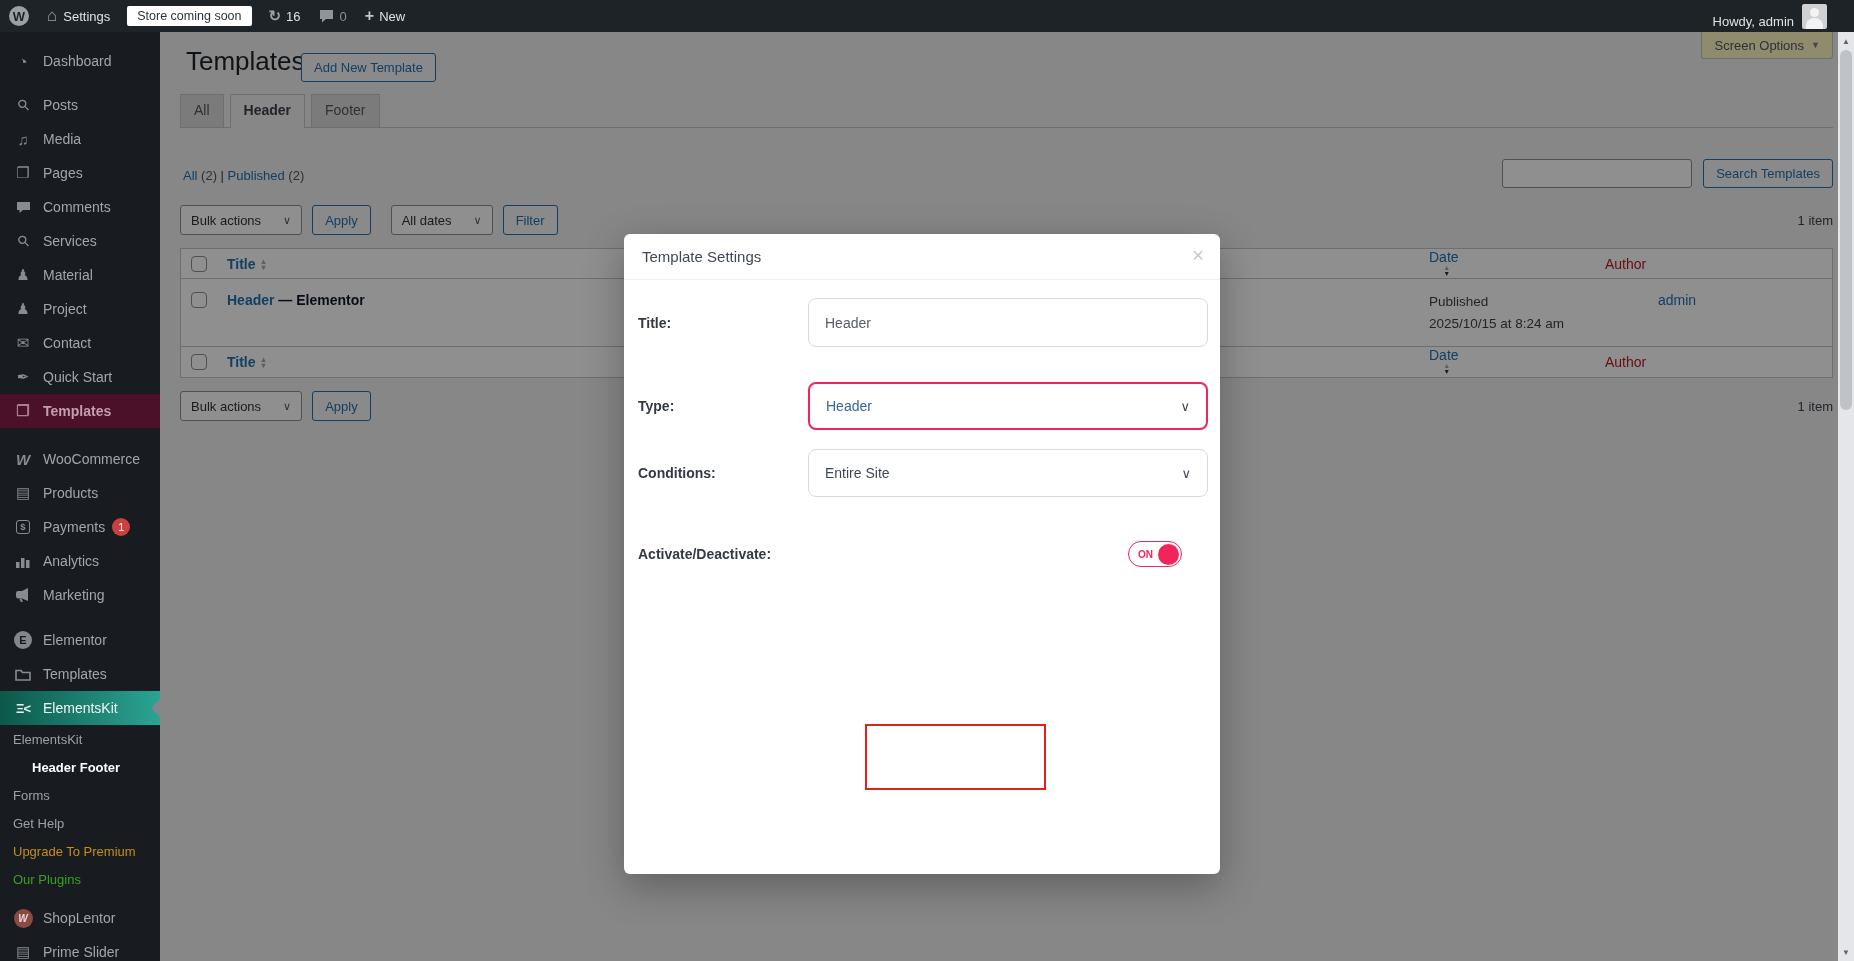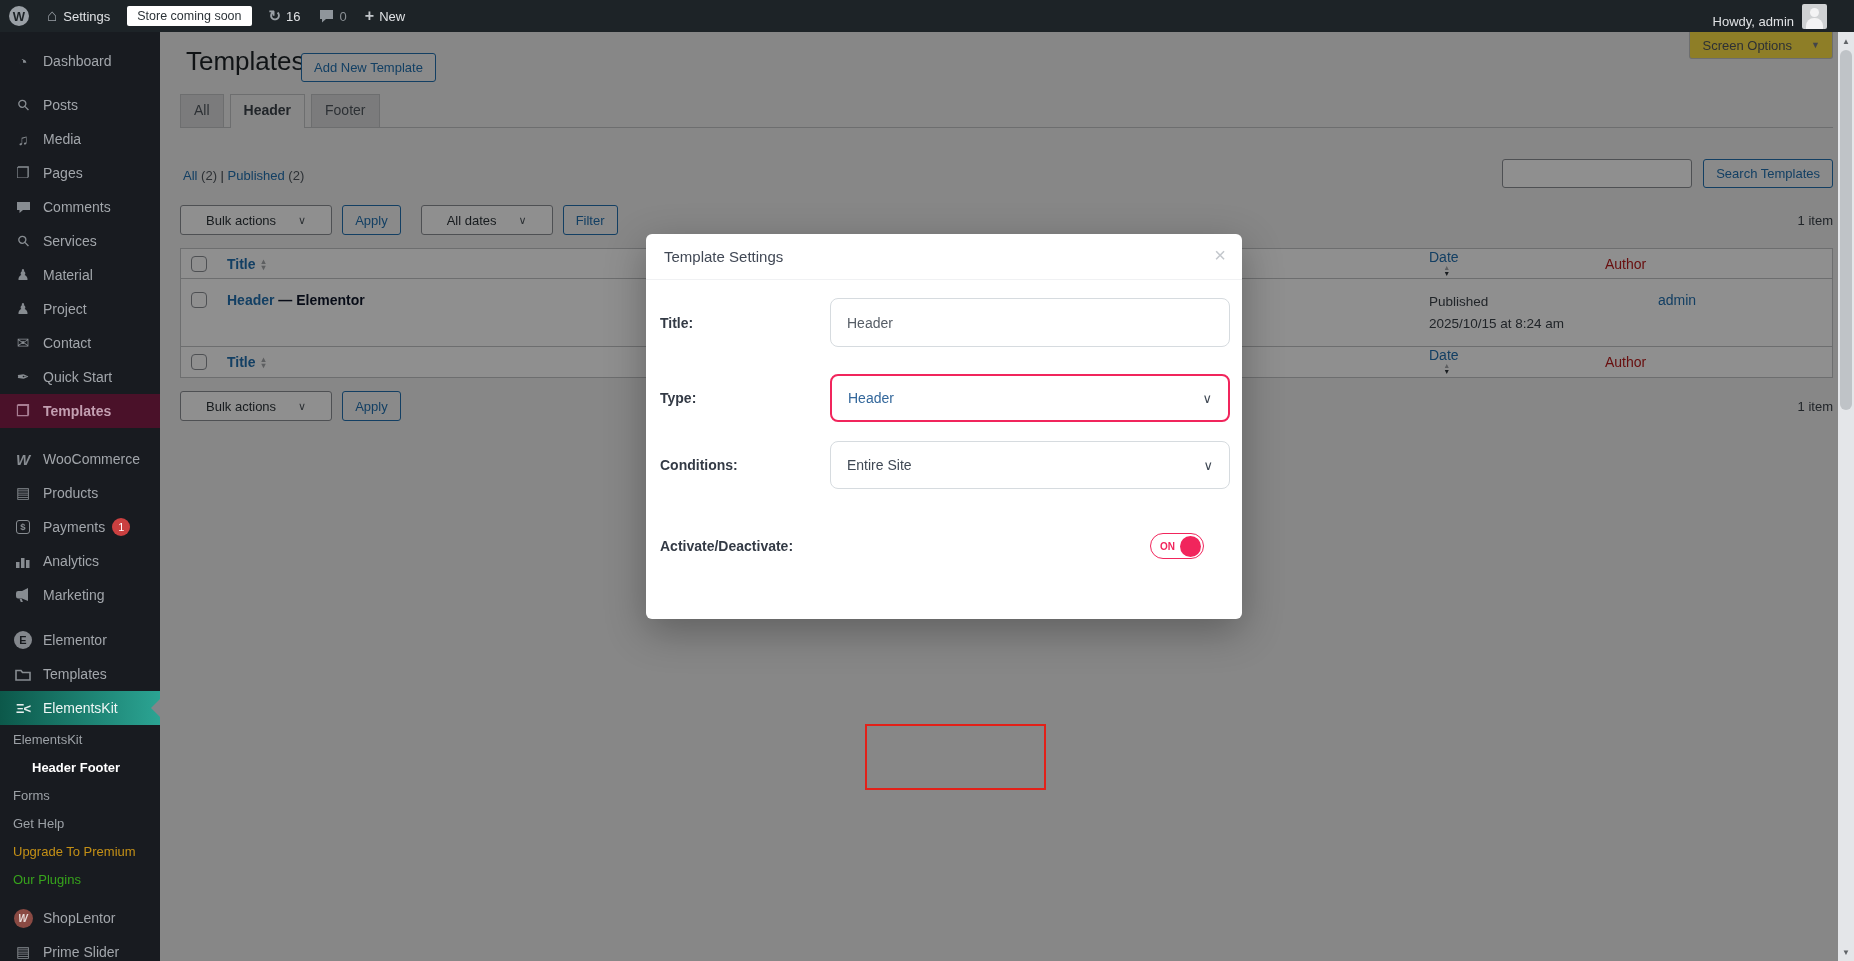--- a/index.html
+++ b/index.html
@@ -56,44 +56,44 @@
   .rot-pin { display:inline-block; transform:rotate(-45deg); }
 
   
   .scrollbar { position:absolute; right:0; top:32px; width:16px; height:929px; background:#e4e6e9; z-index:85; }
   .sb-arrow { position:absolute; left:0; width:16px; height:14px; color:#606468; font-size:8px;
     display:flex; align-items:center; justify-content:center; }
   .sb-thumb { position:absolute; left:2px; top:18px; width:12px; height:360px; background:#bfc3c7; border-radius:6px; }
 
   
   .content { position:absolute; left:160px; top:32px; width:1678px; height:929px; background:#f0f0f1; z-index:10; }
-  .screen-options { position:absolute; right:5px; top:0; height:27px; background:#fde047;
+  .screen-options { position:absolute; right:5px; top:0; height:27px; background:#fef9c3;
     border:1px solid #c3c4c7; border-top:none; border-radius:0 0 3px 3px; color:#50575e; font-size:13px;
-    display:flex; align-items:center; padding:0 12px; gap:19px; }
+    display:flex; align-items:center; padding:0 12px; gap:7px; }
   .so-caret { font-size:9px; color:#787c82; }
   h1.page-title { position:absolute; left:26px; top:14px; font-size:26px; font-weight:400; color:#1d2327; }
   .btn-wp { display:inline-flex; align-items:center; justify-content:center; color:#2271b1;
     border:1px solid #2271b1; background:#f6f7f7; border-radius:3px; font-size:13px; padding:0 12px;
     height:30px; cursor:pointer; font-family:inherit; }
   .add-new { position:absolute; left:141px; top:21px; height:29px; }
   .tabs-row { position:absolute; left:20px; right:5px; top:61px; height:35px; display:flex;
     align-items:flex-end; border-bottom:1px solid #c3c4c7; }
   .tab { height:33px; line-height:31px; border:1px solid #c3c4c7; border-bottom:none; background:#dcdcde;
     color:#50575e; font-size:14px; padding:0 13px; margin-right:6px; cursor:pointer; }
   .tab.active { background:#f0f0f1; color:#3c434a; font-weight:bold; height:34px; margin-bottom:-1px; }
   .subsub { position:absolute; left:23px; top:136px; font-size:13px; color:#3c434a; }
   .subsub a { color:#2271b1; text-decoration:none; cursor:pointer; }
   .subsub .cnt { color:#50575e; }
   .search-input { position:absolute; left:1342px; top:127px; width:190px; height:29px; border:1px solid #8c8f94;
     border-radius:3px; background:#fff; font-size:13px; padding:0 8px; font-family:inherit; }
   .search-btn { position:absolute; right:5px; top:127px; height:29px; }
   .tablenav { position:absolute; left:20px; right:5px; height:32px; display:flex; align-items:center; gap:10px; }
   .tablenav.top { top:172px; } .tablenav.bottom { top:358px; }
   .wp-select { height:30px; border:1px solid #8c8f94; border-radius:3px; background:#fff; color:#2c3338;
-    font-size:13px; display:inline-flex; align-items:center; padding:0 25px; gap:22px; cursor:pointer; }
+    font-size:13px; display:inline-flex; align-items:center; padding:0 10px; gap:22px; cursor:pointer; }
   .sel-caret { font-size:11px; color:#50575e; }
   .item-count { margin-left:auto; font-size:13px; color:#3c434a; }
 
   .list-table { position:absolute; left:20px; right:5px; top:216px; background:#fff;
     border:1px solid #c3c4c7; }
   .t-row { position:relative; border-bottom:1px solid #c3c4c7; }
   .t-row:last-child { border-bottom:none; }
   .t-head { height:30px; display:flex; align-items:center; }
   .t-data { height:68px; }
   .chk { width:16px; height:16px; border:1px solid #8c8f94; border-radius:4px; background:#fff;
@@ -112,21 +112,21 @@
   .row-state { color:#0f172a; font-weight:bold; }
   .row-date { position:absolute; left:1248px; top:12px; font-size:13.5px; color:#3c434a; line-height:1.65; }
   .row-author { position:absolute; left:1477px; top:13px; font-size:14px; }
   .row-author a { color:#2271b1; text-decoration:none; cursor:pointer; }
 
   
   .overlay { position:absolute; left:160px; top:32px; width:1678px; height:929px;
     background:rgba(0,0,0,0.44); z-index:40; }
 
   
-  .modal { position:absolute; left:646px; top:234px; width:596px; height:385px; background:#fff;
+  .modal { position:absolute; left:624px; top:234px; width:596px; height:640px; background:#fff;
     border-radius:6px; box-shadow:0 12px 40px rgba(0,0,0,.3); z-index:60; }
   .m-header { height:46px; border-bottom:1px solid #f0f1f3; display:flex; align-items:center; padding:0 18px; }
   .m-title { font-size:15px; color:#414855; font-weight:500; }
   .m-close { position:absolute; right:16px; top:11px; font-size:20px; color:#c3c7cc; cursor:pointer; line-height:1; }
   .m-body { padding:0 12px 0 14px; }
   .m-row { display:flex; align-items:center; }
   .m-label { width:170px; font-size:14px; font-weight:bold; color:#333a45; flex:none; }
   .m-field { flex:1; }
   .m-input { height:49px; border:1px solid #d6dbdf; border-radius:8px; background:#fff; width:100%;
     font-size:14px; color:#565d66; padding:0 16px; font-family:inherit; }
@@ -438,21 +438,21 @@
   <section class="modal">
     <div class="m-header">
       <span class="m-title">Template Settings</span>
       <span class="m-close">×</span>
     </div>
     <div class="m-body">
       <div class="m-row" style="margin-top:18px">
         <span class="m-label">Title:</span>
         <span class="m-field"><input class="m-input" value="Header" style=""></span>
       </div>
-      <div class="m-row" style="margin-top:27px">
+      <div class="m-row" style="margin-top:35px">
         <span class="m-label">Type:</span>
         <span class="m-field">
           <span class="m-select focused">
             <span>Header</span>
             <span class="m-chev">∨</span>
           </span>
         </span>
       </div>
       <div class="m-row" style="margin-top:19px">
         <span class="m-label">Conditions:</span>

